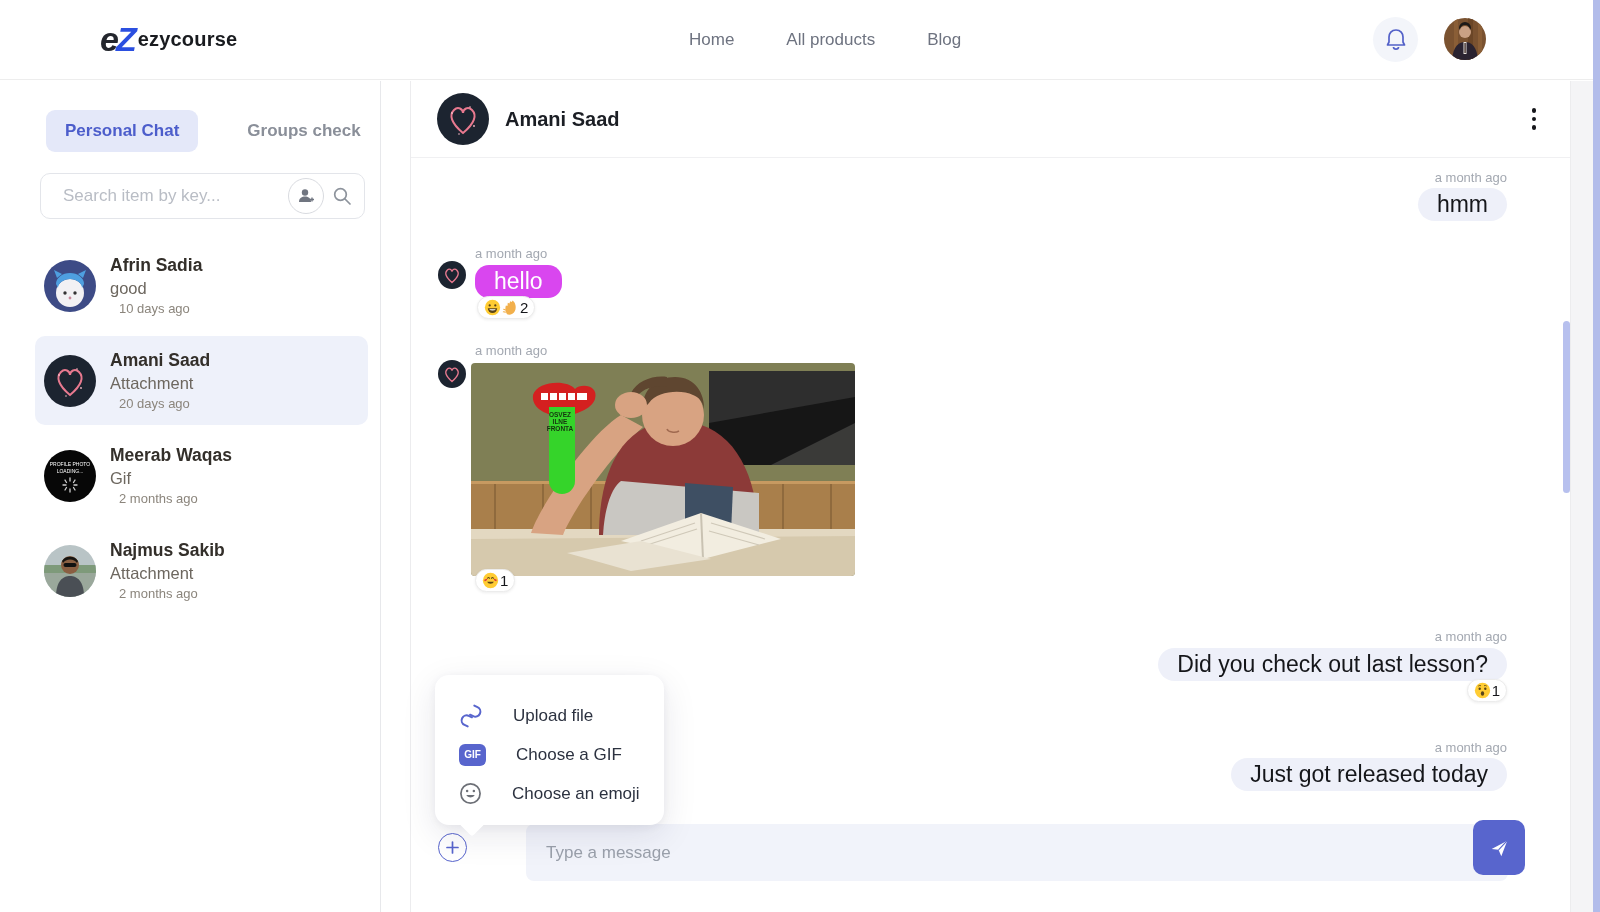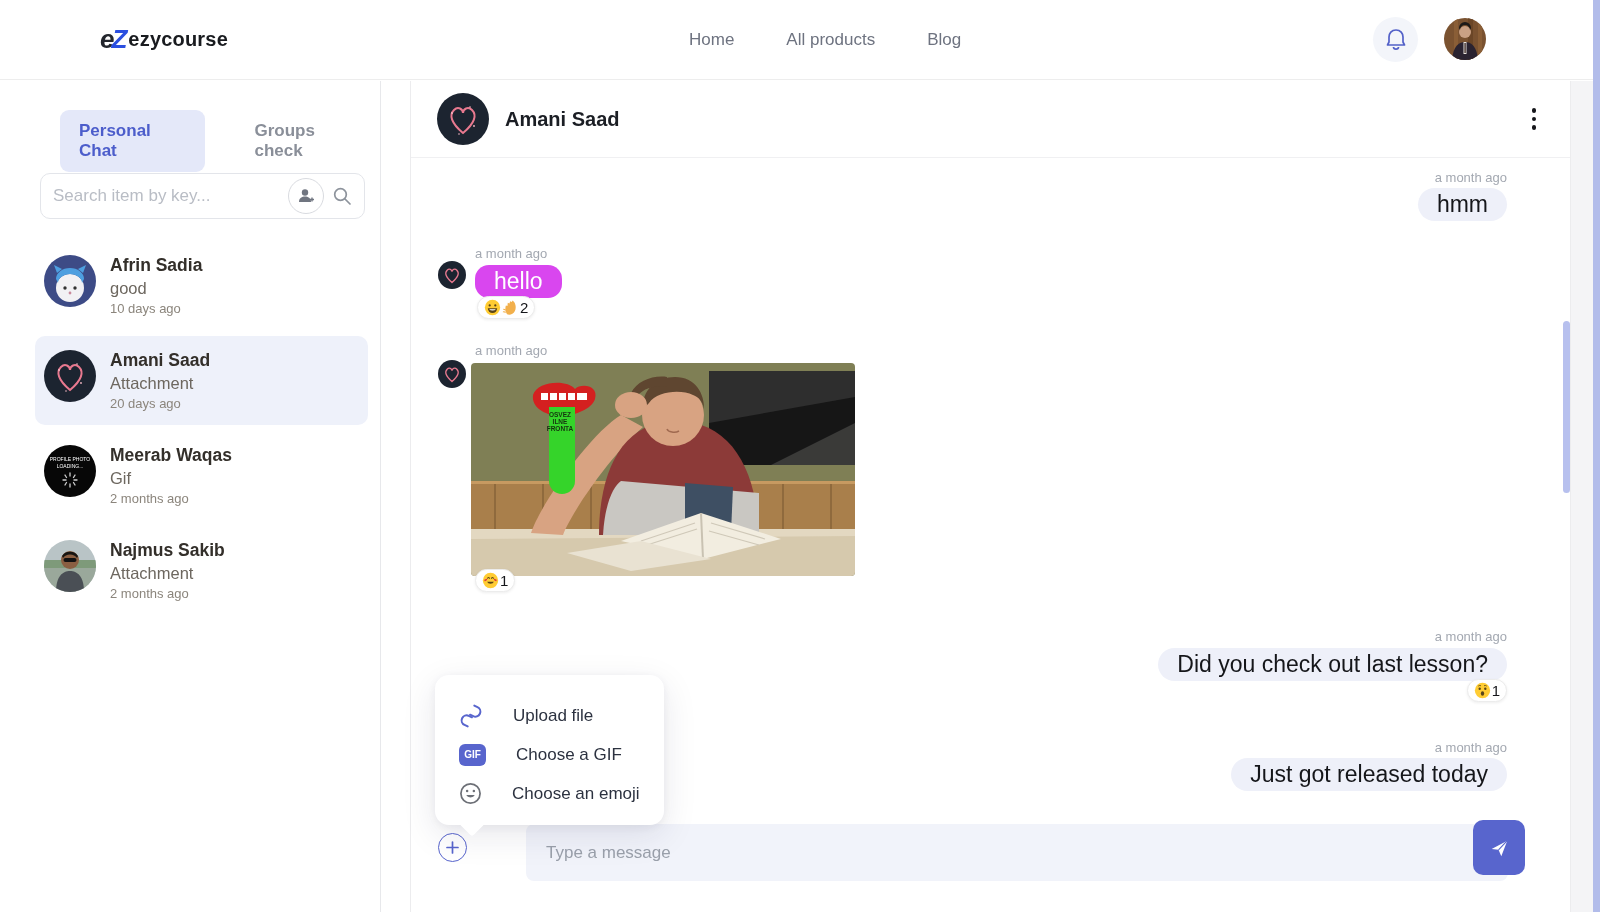--- a/index.html
+++ b/index.html
@@ -4,55 +4,55 @@
 <style>
   * { margin:0; padding:0; box-sizing:border-box; }
   html,body { width:1600px; height:912px; overflow:hidden; background:#fff;
     font-family:"Liberation Sans", sans-serif; }
   .page { position:relative; width:1600px; height:912px; background:#fff; }
 
   
   .navbar { position:absolute; top:0; left:0; width:1593px; height:80px; background:#fff;
     border-bottom:1px solid #ededed; display:flex; align-items:center; }
   .brand { position:absolute; left:100px; display:flex; align-items:center; gap:4px; }
-  .logo-mark { font-weight:900; font-size:26px; letter-spacing:-3px; font-style:italic; }
+  .logo-mark { font-weight:900; font-size:34px; letter-spacing:-3px; font-style:italic; }
   .lm-e { color:#23262d; } .lm-z { color:#2b4fe0; }
   .brand-name { font-size:20px; font-weight:700; color:#191b1f; letter-spacing:.2px; }
   .nav-links { position:absolute; left:673px; top:0; height:80px; display:flex; align-items:center; gap:36px; }
   .nav-link { font-size:17px; color:#6e7380; font-weight:500; cursor:pointer;margin-left:16px; }
   .bell-wrap { position:absolute; left:1373px; top:17px; width:45px; height:45px; border-radius:50%;
     background:#f3f5fa; display:flex; align-items:center; justify-content:center; cursor:pointer; }
   .nav-avatar { position:absolute; left:1444px; top:18px; width:42px; height:42px; border-radius:50%; overflow:hidden; cursor:pointer; }
 
   
   .page-scrollbar { position:absolute; right:0; top:0; width:7px; height:912px; background:#b2bcea; }
 
   
   .sidebar { position:absolute; top:81px; left:0; width:381px; height:831px; background:#fff;
     border-right:1px solid #e7e8eb; }
-  .tabs { position:absolute; top:29px; left:60px; display:flex; align-items:center; gap:30px; }
+  .tabs { position:absolute; top:29px; left:46px; display:flex; align-items:center; gap:30px; }
   .tab { font-size:17px; font-weight:600; padding:11px 19px; border-radius:9px; cursor:pointer; }
   .tab.active { background:#e4e8f9; color:#4c5dcb; }
   .tab.inactive { color:#8a8f99; }
   .search-box { position:absolute; top:92px; left:40px; width:325px; height:46px;
-    border:1px solid #e3e5ea; border-radius:10px; background:#fff; display:flex; align-items:center; padding:0 12px 0 12px; }
+    border:1px solid #e3e5ea; border-radius:10px; background:#fff; display:flex; align-items:center; padding:0 12px 0 22px; }
   .search-box input { flex:1; border:none; outline:none; font-size:17px; color:#444;
     font-family:"Liberation Sans", sans-serif; background:transparent; }
   .search-box input::placeholder { color:#b9bdc5; }
   .icon-circle { width:36px; height:36px; border-radius:50%; border:1px solid #d9dbe0;
     display:flex; align-items:center; justify-content:center; margin-right:8px; cursor:pointer; }
   .chat-list { position:absolute; top:160px; left:0; width:100%; }
   .chat-item { position:relative; margin:0 13px 6px 35px; width:333px; padding:14px 10px 14px 9px;
-    display:flex; gap:14px; border-radius:10px; cursor:pointer; }
+    display:flex; gap:14px; border-radius:10px; cursor:pointer;align-items:center; }
   .chat-item.selected { background:#eef1fa; }
   .chat-avatar { width:52px; height:52px; border-radius:50%; overflow:hidden; flex:0 0 52px; }
   .chat-meta { display:flex; flex-direction:column; justify-content:center; }
   .chat-name { font-size:17.5px; font-weight:700; color:#332f2a; margin-bottom:3px; }
   .chat-preview { font-size:16.5px; color:#6d675f; margin-bottom:3px; }
-  .chat-time { font-size:13px; color:#8b857c; }
+  .chat-time { font-size:13px; color:#8b857c;margin-left:9px; }
 
   
   .gutter { position:absolute; top:81px; left:1571px; width:22px; height:831px; background:#f4f4f6; }
   .chat-panel { position:absolute; top:81px; left:410px; width:1161px; height:831px; background:#fff;
     border-left:1px solid #ececee; border-right:1px solid #ececee; }
   .chat-header { position:absolute; top:0; left:0; width:100%; height:77px; border-bottom:1px solid #f0f0f2;
     display:flex; align-items:center; padding:0 22px 0 26px; }
   .header-avatar { width:52px; height:52px; border-radius:50%; overflow:hidden; }
   .header-name { margin-left:16px; font-size:20px; font-weight:600; color:#1b1e24; }
   .kebab { margin-left:auto; width:28px; height:30px; display:flex; flex-direction:column;

